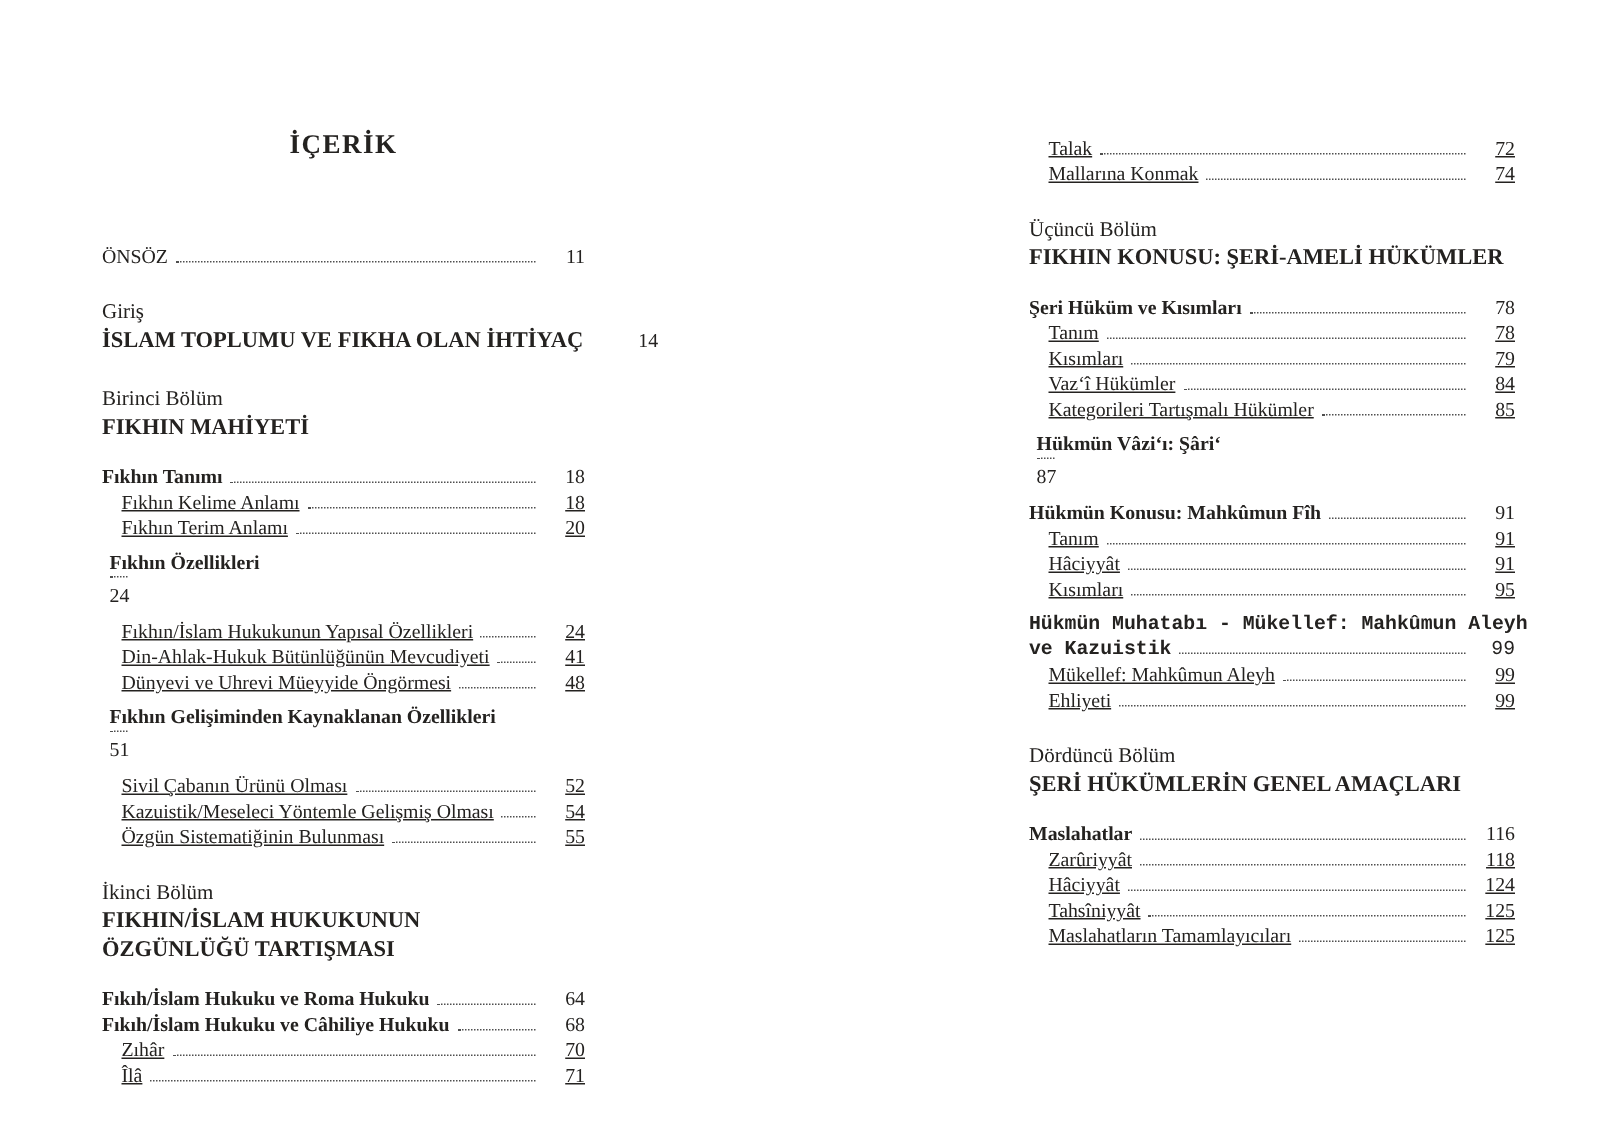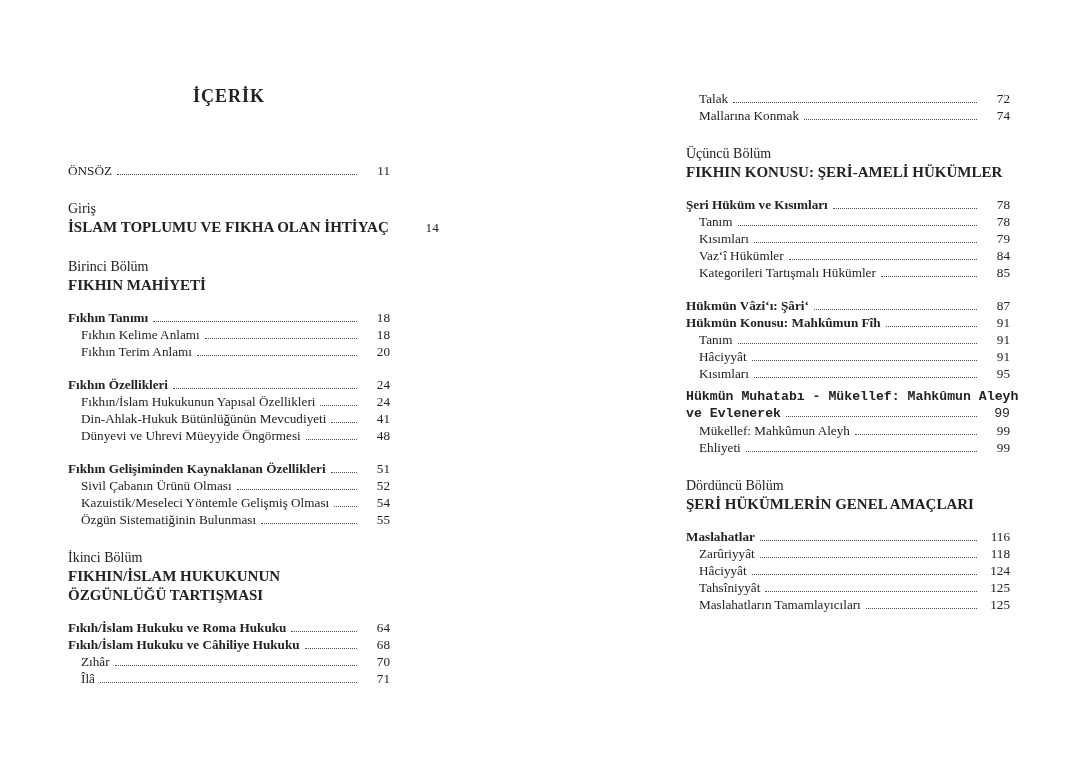--- a/index.html
+++ b/index.html
@@ -21,23 +21,23 @@
   .col-right .blocks { margin-top: 0; }
 
   .blocks > .section { margin-top: 21px; }
   .blocks > .group   { margin-top: 14px; }
   .blocks > :first-child { margin-top: 0; }
 
   .sec-super { font-size: 14px; line-height: 18px; }
   .sec-title { font-size: 15px; line-height: 19px; font-weight: bold; }
 
   .row { display: flex; align-items: baseline; font-size: 13.2px; line-height: 17px; }
-  .row.sp { margin-top: 16px; }
+  .row.sp { margin-top: 6px; flex-direction: column; }
   .row.b .lbl { font-weight: bold; }
-  .i1 { padding-left: 13px; }
+  .i1 { padding-left: 13px; text-decoration: underline; }
   .lbl { white-space: nowrap; flex: 0 0 auto; }
   .wline { font-size: 13.2px; line-height: 17px; white-space: nowrap; }
   .wrap.b .wline, .wrap.b .lbl { font-weight: bold; }
   .wrap.sp { margin-top: 6px; font-family: Liberation Mono, monospace; }
 
   .leader {
     flex: 1 1 auto; min-width: 12px; align-self: baseline;
     border-bottom: 1px dotted #4f4f4f;
     margin: 0 9px 3px 5px; height: 1px;
   }
@@ -225,21 +225,21 @@
             <span class="pg">91</span>
           </div>
           <div class="row i1">
             <span class="lbl">Kısımları</span>
             <span class="leader"></span>
             <span class="pg">95</span>
           </div>
           <div class="wrap b sp">
             <div class="wline">Hükmün Muhatabı - Mükellef: Mahkûmun Aleyh</div>
             <div class="row b">
-              <span class="lbl">ve Evlenerek</span>
+              <span class="lbl">ve Kazuistik</span>
               <span class="leader"></span>
               <span class="pg">99</span>
             </div>
           </div>
           <div class="row i1">
             <span class="lbl">Mükellef: Mahkûmun Aleyh</span>
             <span class="leader"></span>
             <span class="pg">99</span>
           </div>
           <div class="row i1">

